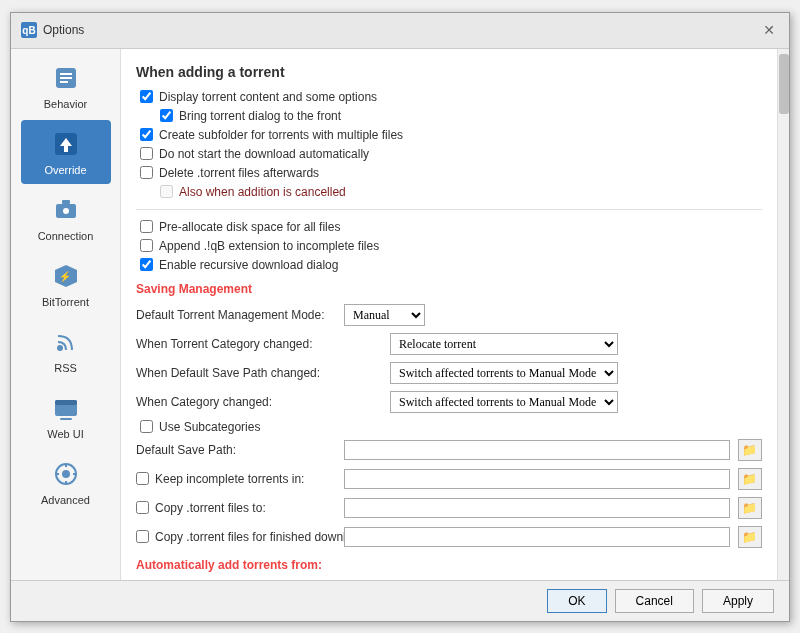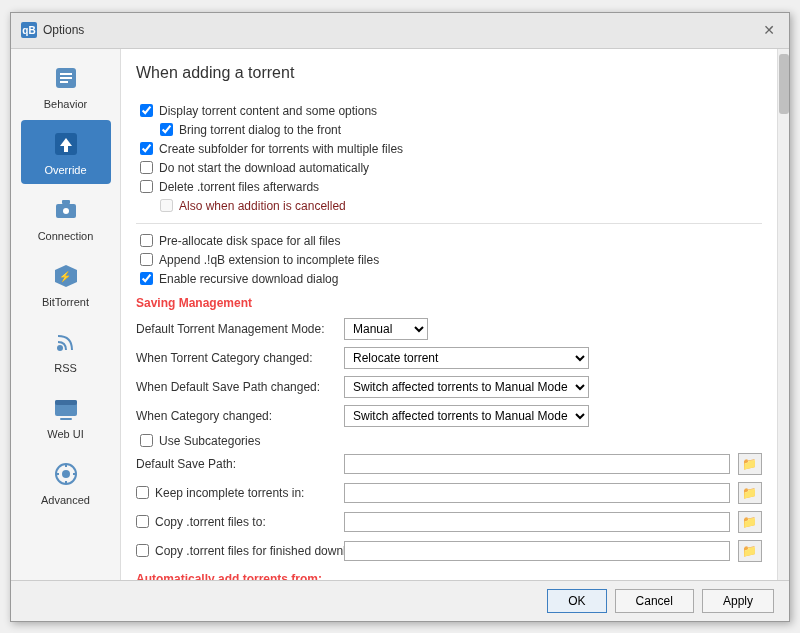--- a/index.html
+++ b/index.html
@@ -125,23 +125,23 @@
       width: 10px;
       height: 60px;
       background: #c0c0c0;
       border-radius: 3px;
       position: absolute;
       top: 5px;
       left: 1px;
     }
     .section-title {
       color: #333;
-      font-size: 16px;
-      margin-bottom: 22px;
-      font-weight: normal;
+      font-size: 14px;
+      margin-bottom: 10px;
+      font-weight: bold;
     }
     .checkbox-row {
       display: flex;
       align-items: center;
       gap: 6px;
       margin-bottom: 5px;
       padding-left: 4px;
     }
     .checkbox-row.indent {
       padding-left: 24px;
@@ -181,23 +181,25 @@
       white-space: nowrap;
       width: 200px;
       flex-shrink: 0;
     }
     .form-row select {
       font-size: 12px;
       padding: 2px 4px;
       border: 1px solid #aaa;
       background: white;
       cursor: pointer;
+      font-family: Liberation Serif, serif;
     }
     .form-row select.wide {
       min-width: 200px;
+      margin-left: 46px;
     }
     .form-row input[type="text"] {
       font-size: 12px;
       padding: 2px 4px;
       border: 1px solid #aaa;
       flex: 1;
     }
     .folder-btn {
       width: 24px;
       height: 22px;

